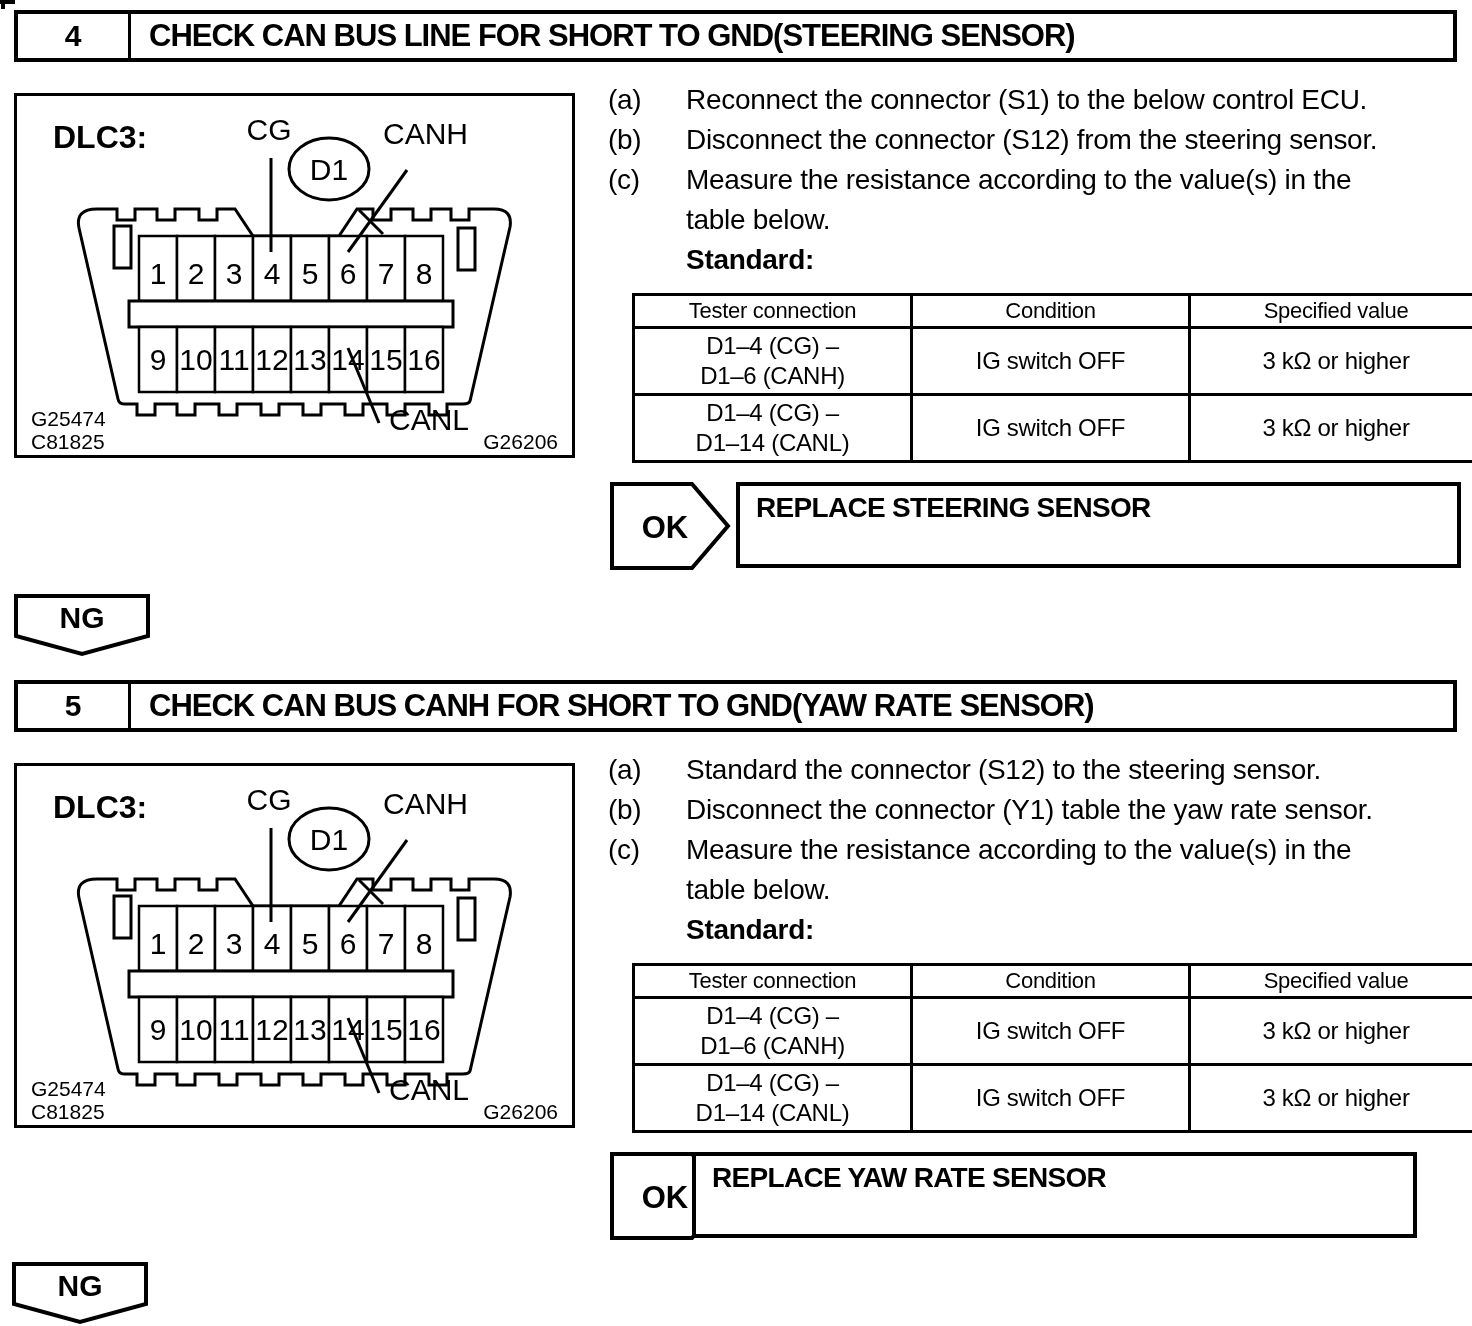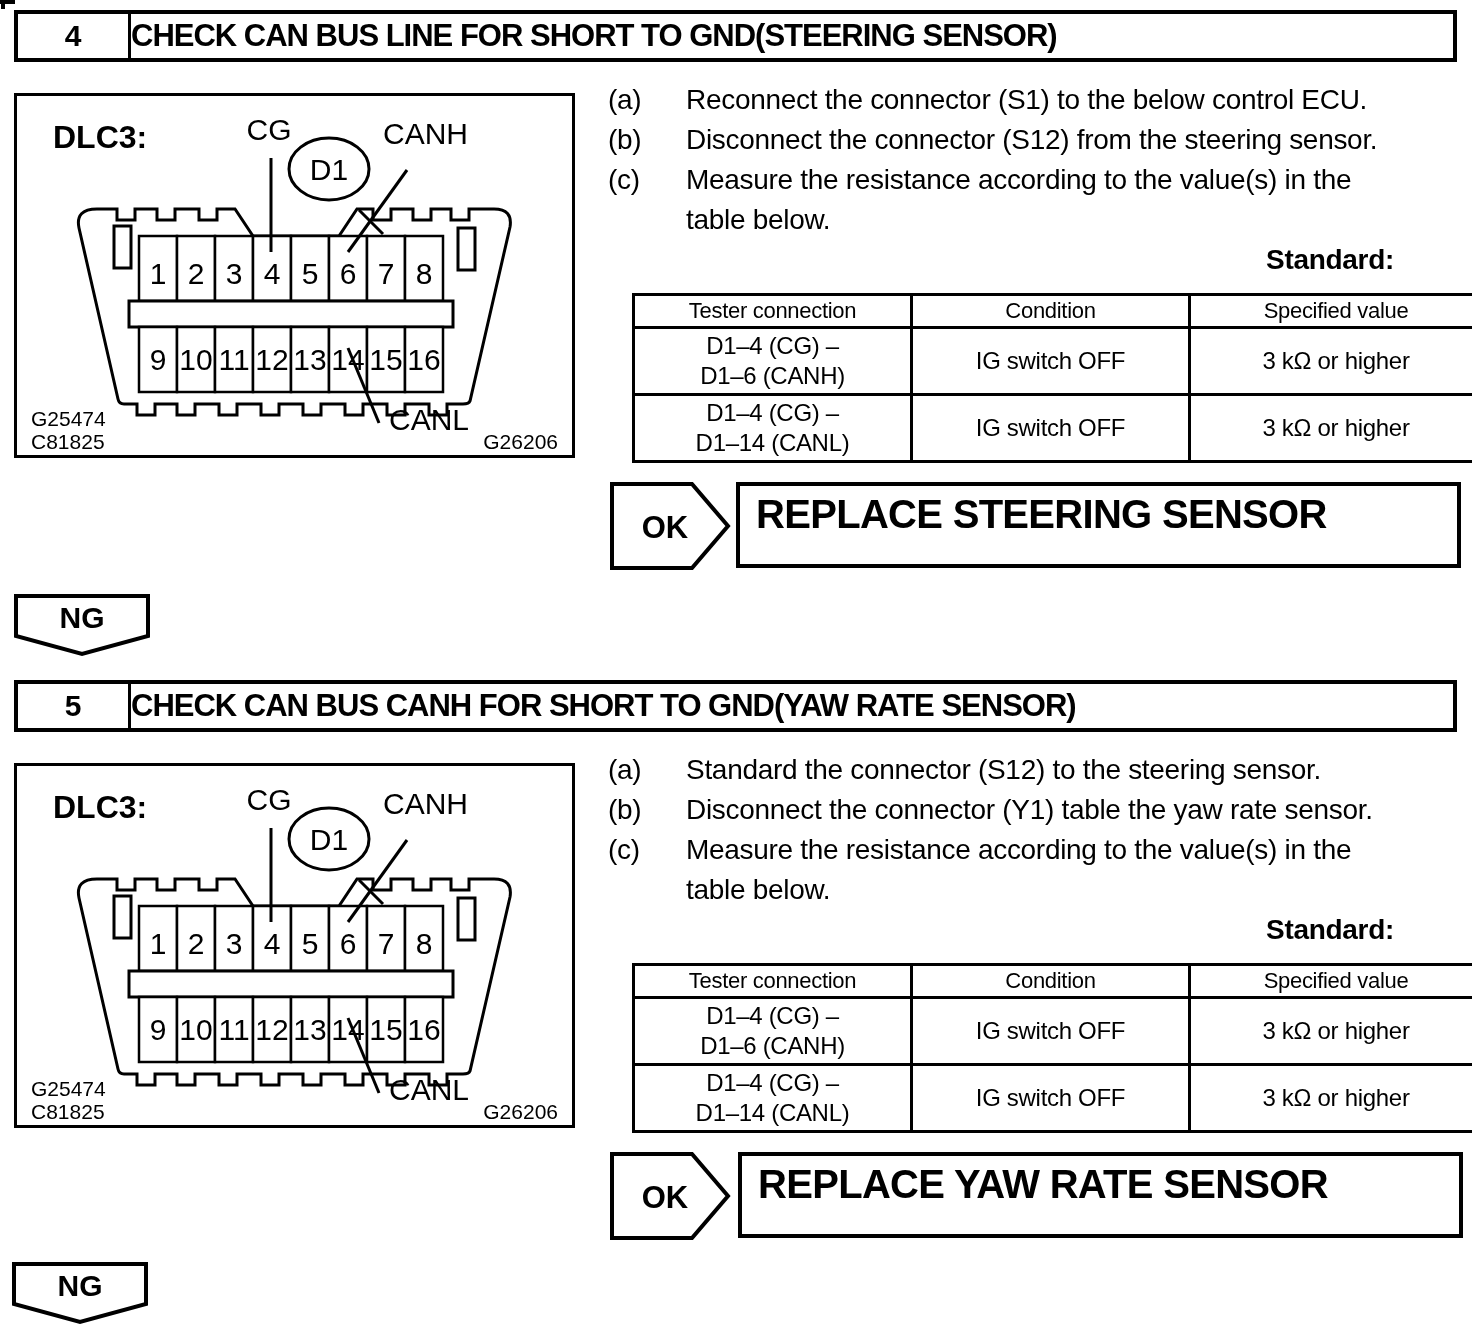--- a/index.html
+++ b/index.html
@@ -13,46 +13,46 @@
   .step-header{
     display:flex;align-items:stretch;border:4px solid #000;background:#fff;
     width:1435px;height:44px;
   }
   .step-num{
     width:110px;flex:none;border-right:3px solid #000;
     display:flex;align-items:center;justify-content:center;
     font-size:30px;font-weight:bold;
   }
   .step-title{
-    display:flex;align-items:center;padding-left:0;
+    display:flex;align-items:center;padding-left:18px;
     font-size:31px;font-weight:bold;letter-spacing:-1px;white-space:nowrap;
   }
 
   
   .figure{border:3px solid #000;width:555px;height:359px;background:#fff;}
 
   
   .instr{width:786px;font-size:28px;line-height:40px;letter-spacing:-0.3px;}
   .instr-row{display:flex;}
   .instr-label{width:78px;flex:none;}
   .instr-text{flex:1;}
-  .standard{margin-left:78px;font-weight:bold;font-size:28px;line-height:40px;text-align:right;}
+  .standard{margin-left:78px;font-weight:bold;font-size:28px;line-height:40px;}
 
   
   table.spec{border-collapse:collapse;table-layout:fixed;width:849px;background:#fff;margin-left:24px;}
   table.spec th,table.spec td{
     border:3px solid #000;text-align:center;vertical-align:middle;padding:0;
   }
   table.spec th{font-size:22px;font-weight:normal;height:30px;letter-spacing:-0.3px;}
   table.spec td{font-size:24px;height:64px;letter-spacing:-0.3px;line-height:30px;}
 
   
   .ok-box{
     border:4px solid #000;width:701px;height:72px;background:#fff;
-    padding:6px 0 0 16px;font-size:40px;font-weight:bold;letter-spacing:-0.7px;
+    padding:6px 0 0 16px;font-size:28px;font-weight:bold;letter-spacing:-0.7px;
   }
 
   
   .ln{fill:none;stroke:#000;stroke-width:3;}
   .fw{fill:#fff;stroke:#000;stroke-width:3;}
   .pin{fill:#fff;stroke:#000;stroke-width:2.5;}
   svg text{fill:#000;font-family:"Liberation Sans",sans-serif;}
 
   .frag1{left:0;top:0;width:15px;height:4px;background:#000;}
   .frag2{left:1px;top:0;width:4px;height:9px;background:#000;}
@@ -257,20 +257,20 @@
         <td>IG switch OFF</td>
         <td>3 kΩ or higher</td>
       </tr>
     </tbody>
   </table>
 
   <svg class="abs" style="left:610px;top:1152px;" width="122" height="88" viewBox="0 0 122 88">
     <polygon points="2,2 82,2 118,44 82,86 2,86" fill="#fff" stroke="#000" stroke-width="4"></polygon>
     <text x="55" y="56" font-size="31" font-weight="bold" text-anchor="middle">OK</text>
   </svg>
-  <div class="abs ok-box" style="left:738px;top:1152px;">REPLACE YAW RATE SENSOR</div>
+  <div class="abs ok-box" style="left:692px;top:1152px;">REPLACE YAW RATE SENSOR</div>
 
   <svg class="abs" style="left:12px;top:1262px;" width="138" height="64" viewBox="0 0 138 64">
     <polygon points="2,2 134,2 134,42 68,60 2,42" fill="#fff" stroke="#000" stroke-width="4"></polygon>
     <text x="68" y="34" font-size="30" font-weight="bold" text-anchor="middle">NG</text>
   </svg>
 
 </div>
 
 </body></html>

